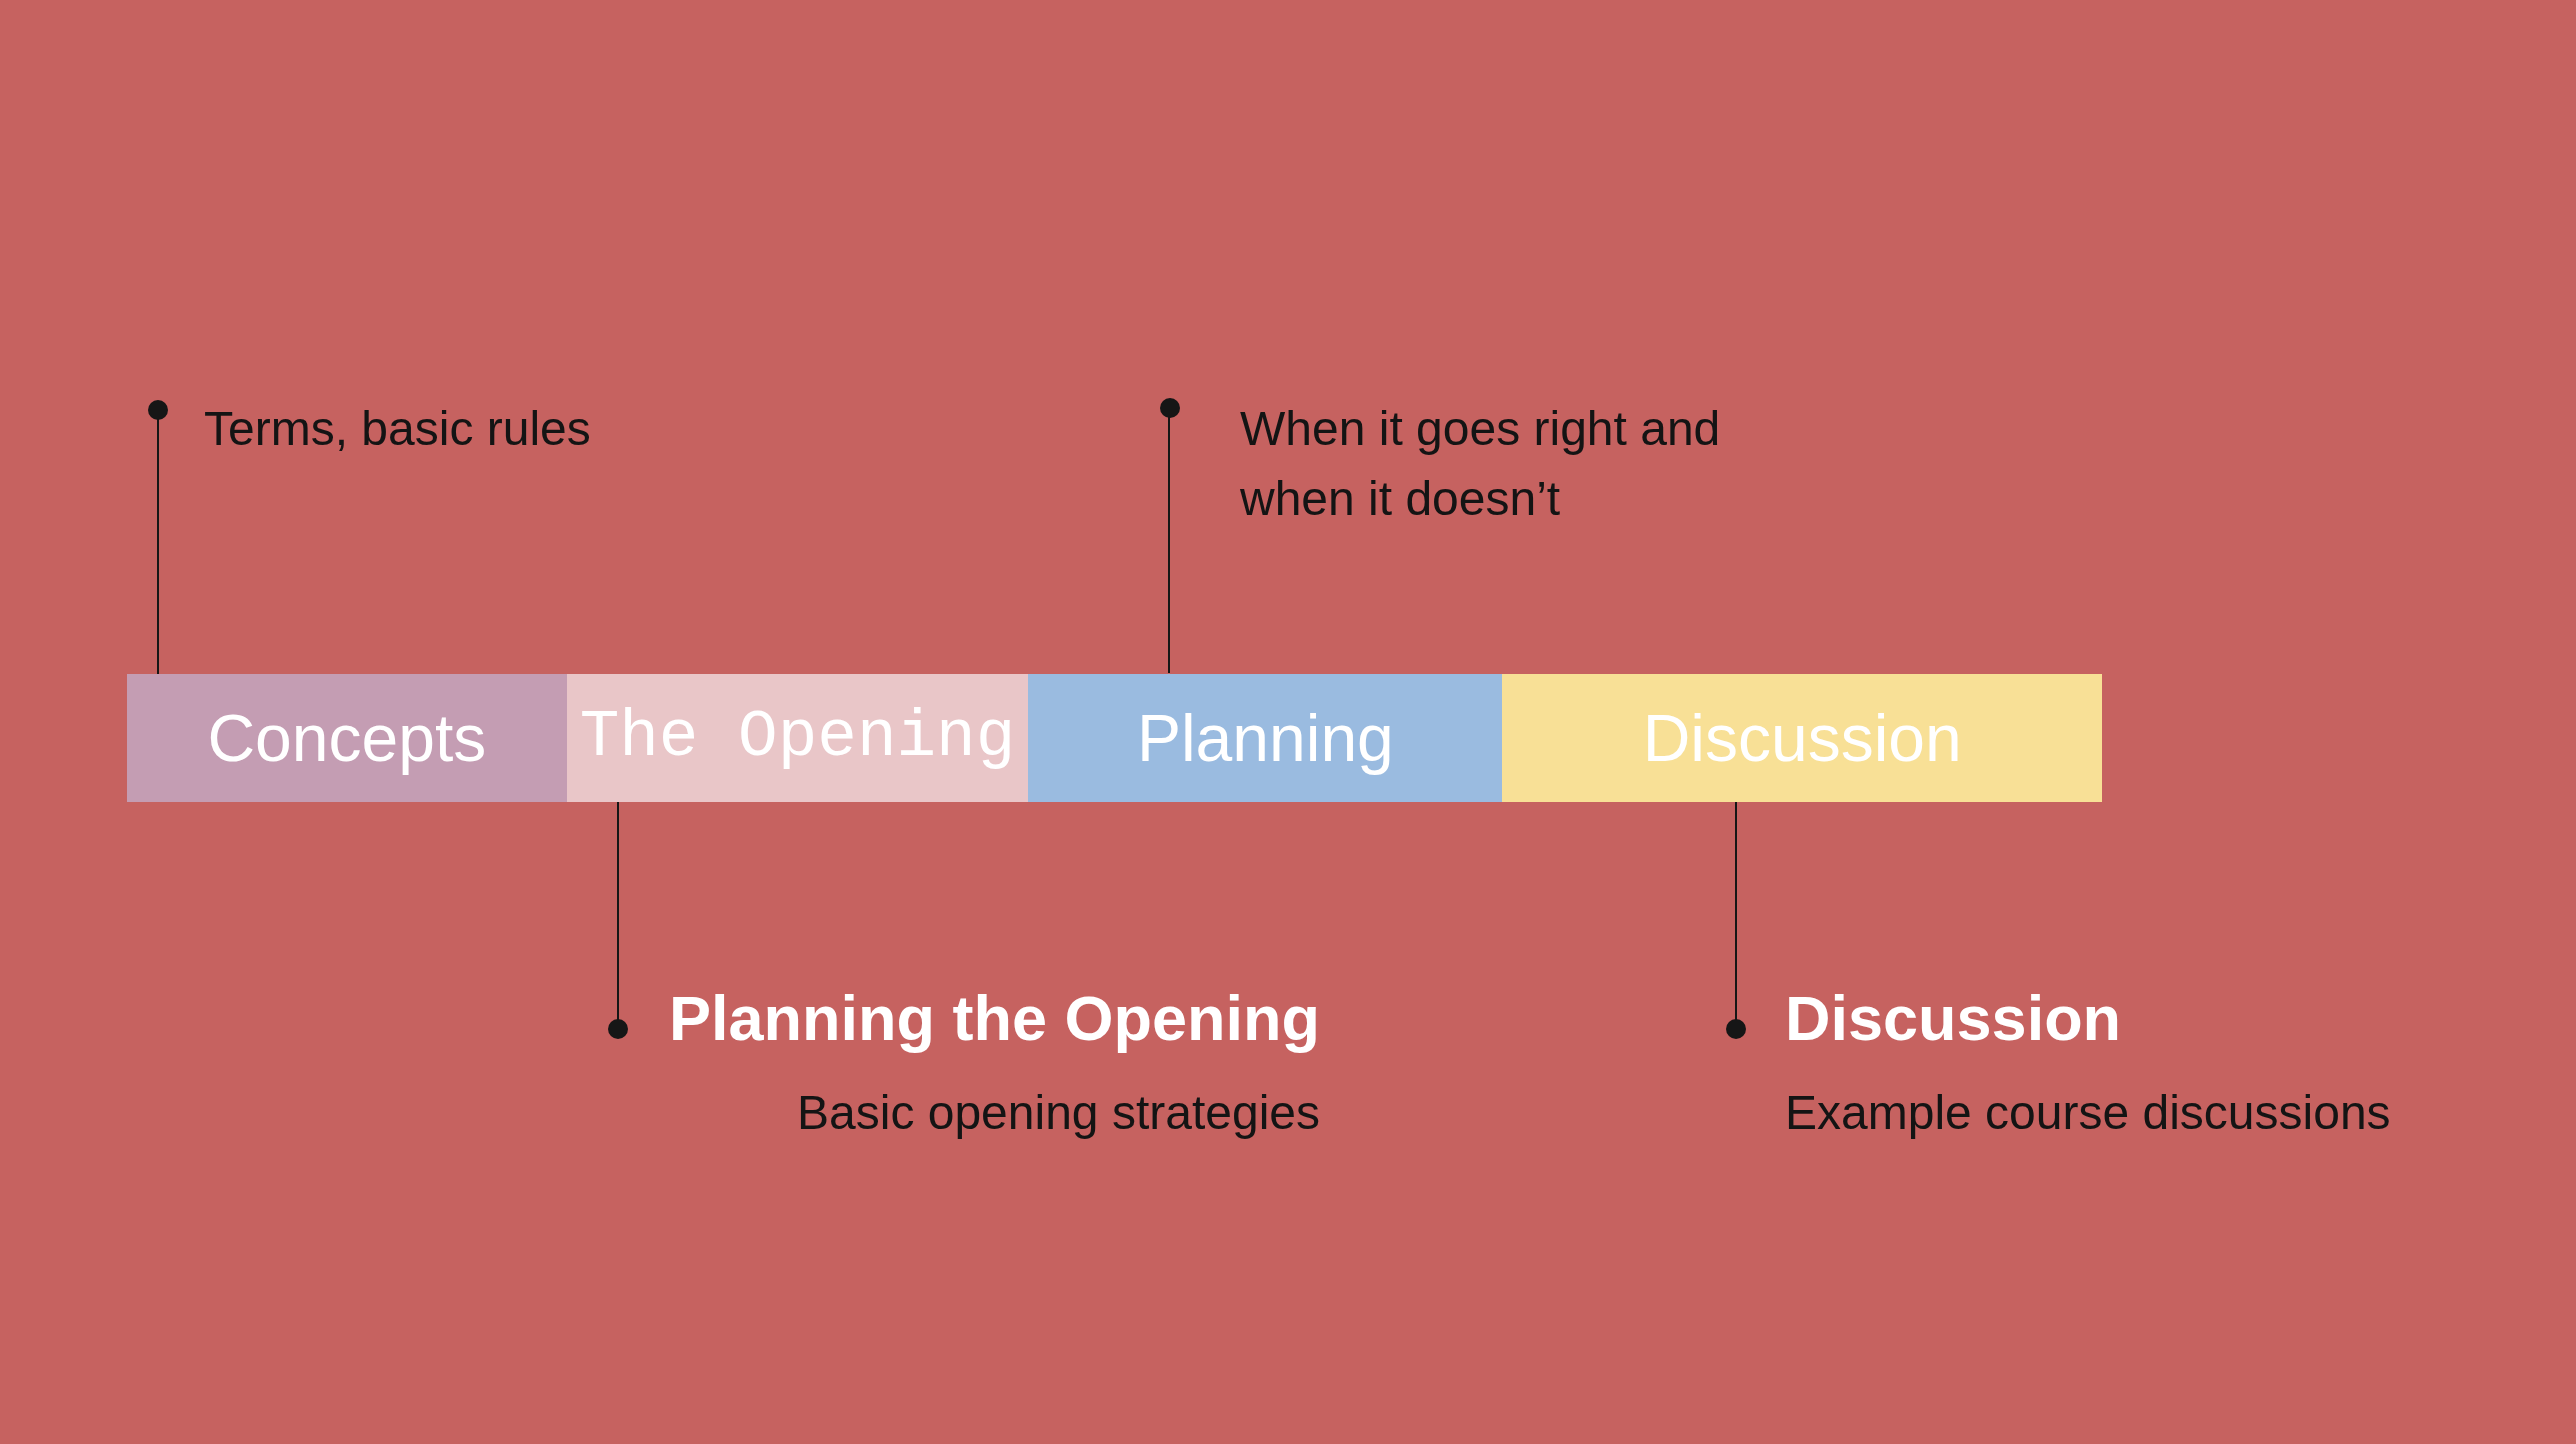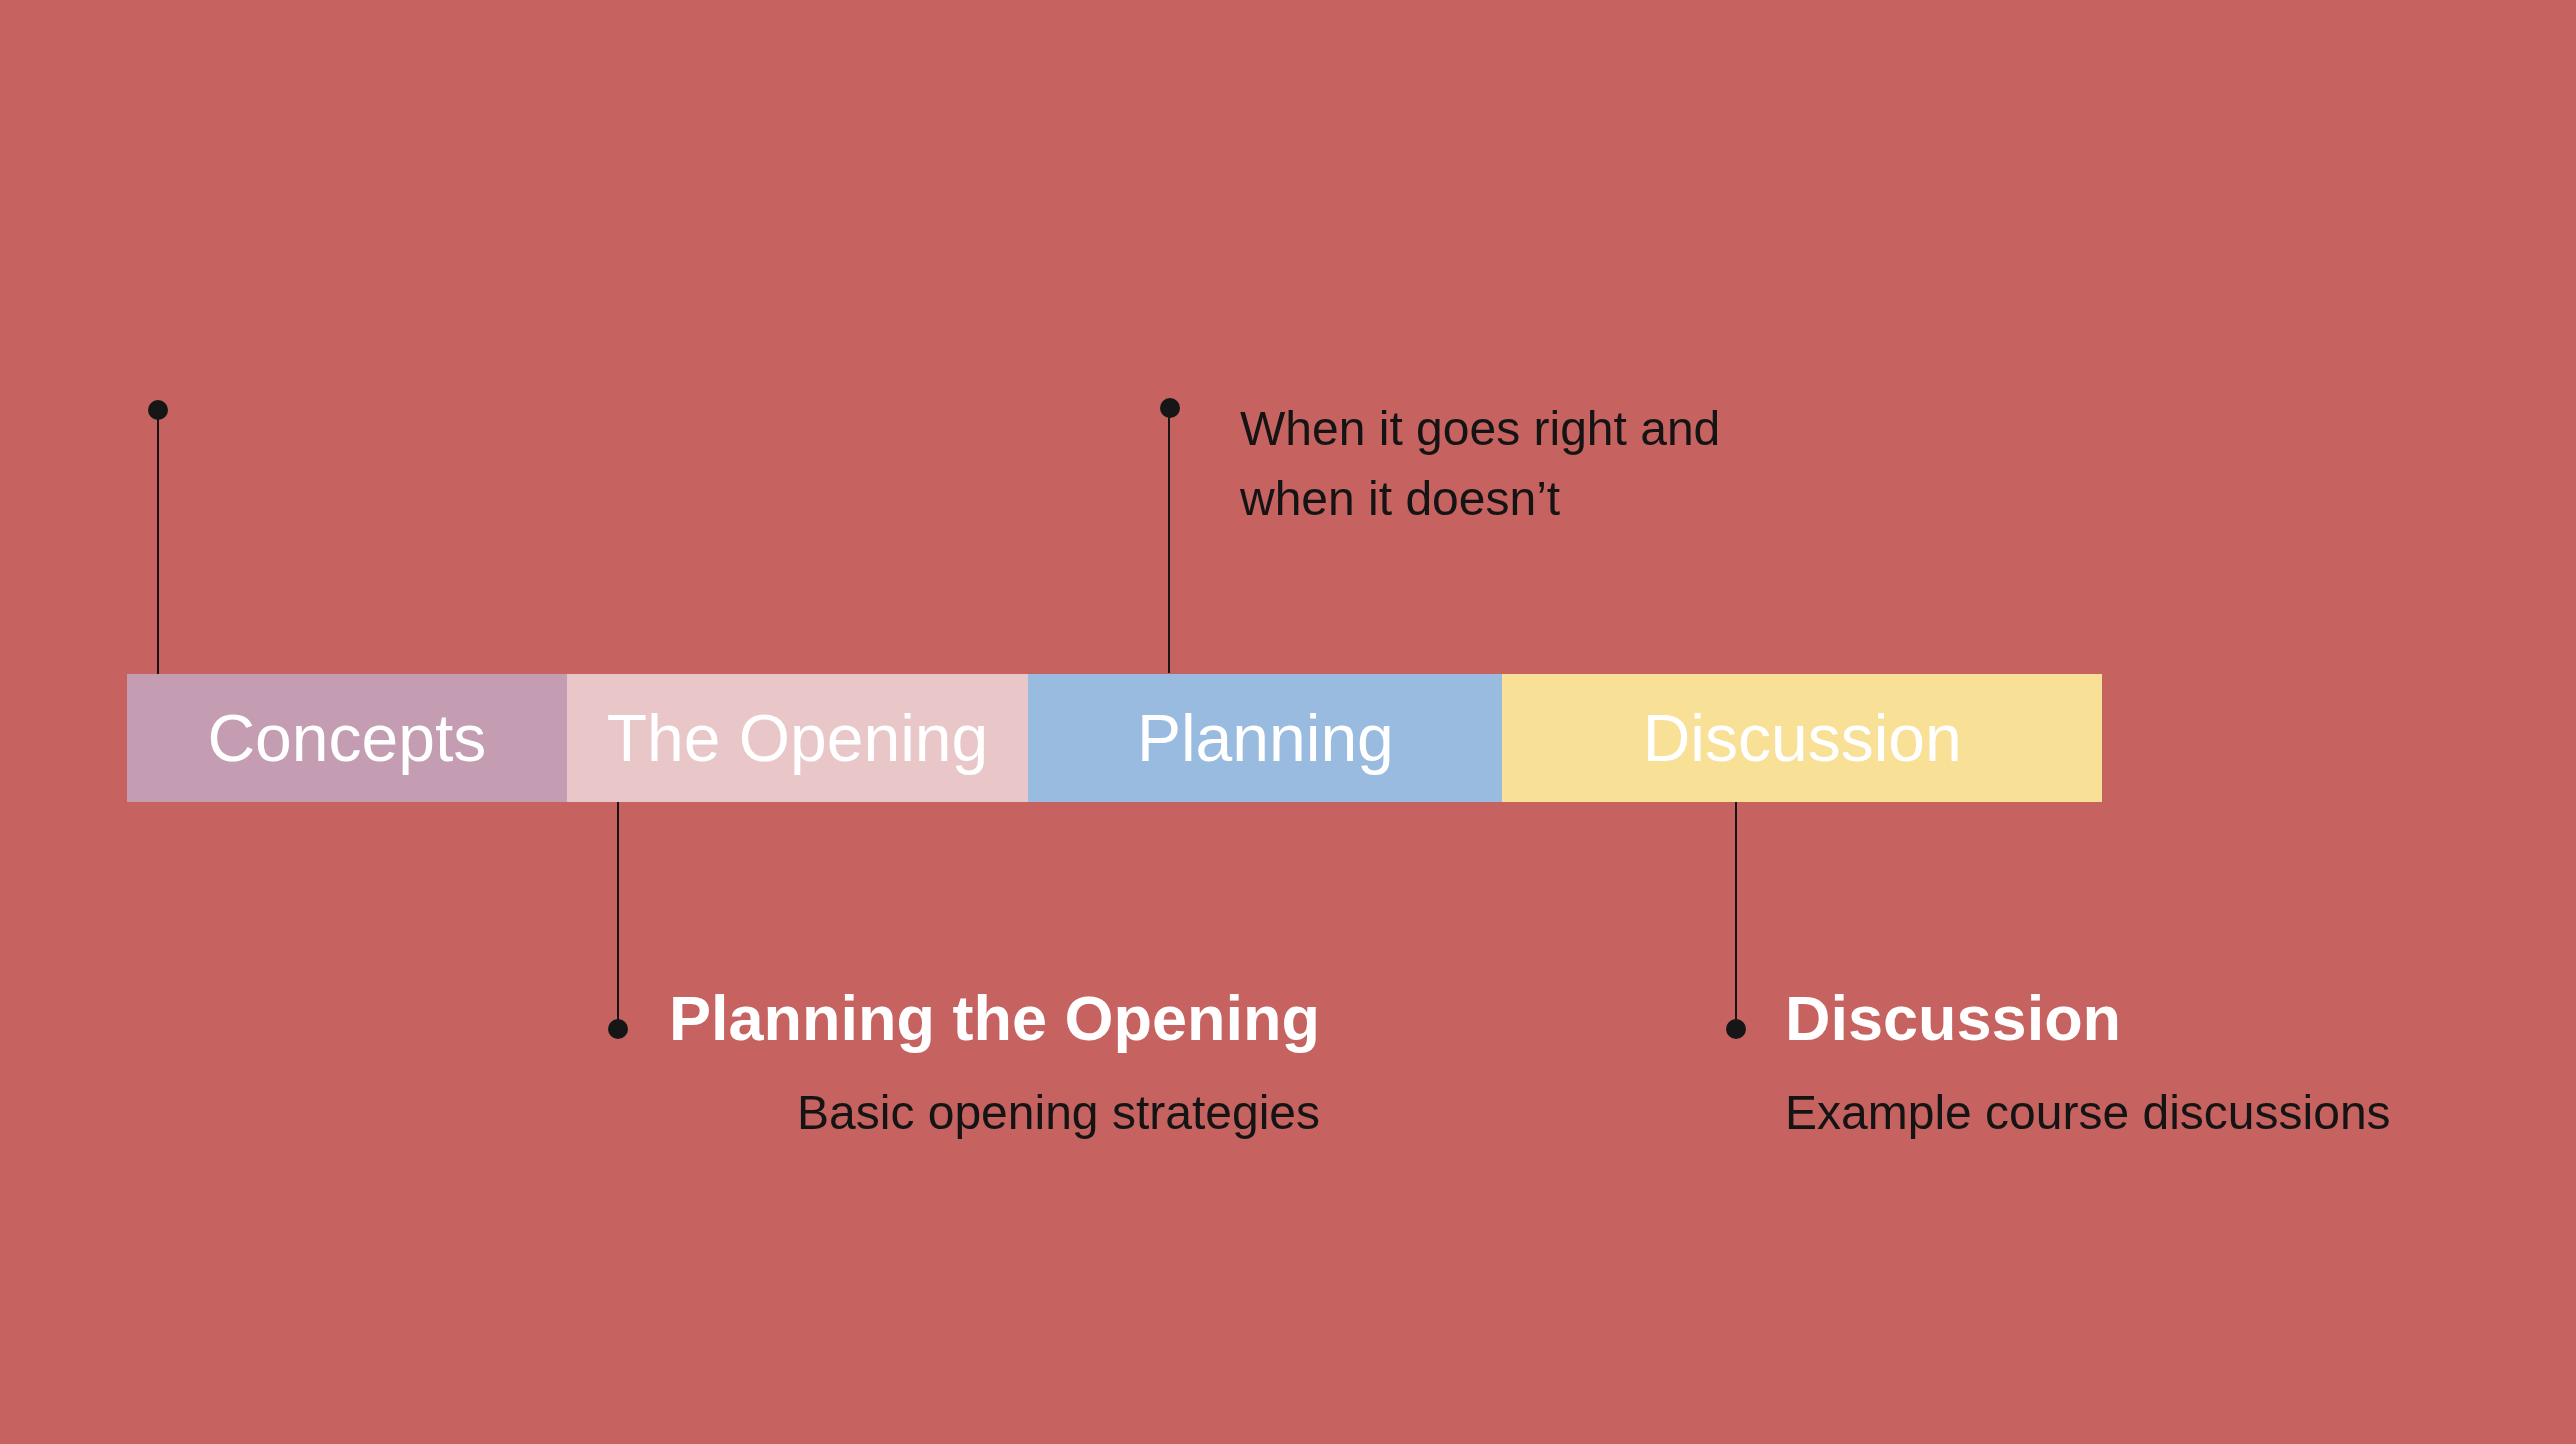--- a/index.html
+++ b/index.html
@@ -85,34 +85,35 @@
 </style>
 </head>
 <body>
 
 <div class="slide">
 
 
   <div class="connector-line line-a"></div>
   <div class="connector-dot dot-a"></div>
   <div class="callout callout-a">
+    <p class="callout-body">Terms, basic rules</p>
   </div>
 
   <div class="connector-line line-c"></div>
   <div class="connector-dot dot-c"></div>
   <div class="callout callout-c">
     <p class="callout-body">When it goes right and
 when it doesn’t</p>
   </div>
 
   <div class="bar">
     <div class="segment seg-0" style="background: rgb(196, 157, 179);">
       <span class="segment-label">Concepts</span>
     </div>
-    <div class="segment seg-1" style="background: rgb(233, 198, 200);">
+    <div class="segment seg-1" style="background: rgb(233, 198, 200); font-family: Liberation Mono, monospace;">
       <span class="segment-label">The Opening</span>
     </div>
     <div class="segment seg-2" style="background: rgb(154, 187, 224);">
       <span class="segment-label">Planning</span>
     </div>
     <div class="segment seg-3" style="background: rgb(248, 224, 150);">
       <span class="segment-label">Discussion</span>
     </div>
   </div>
 

